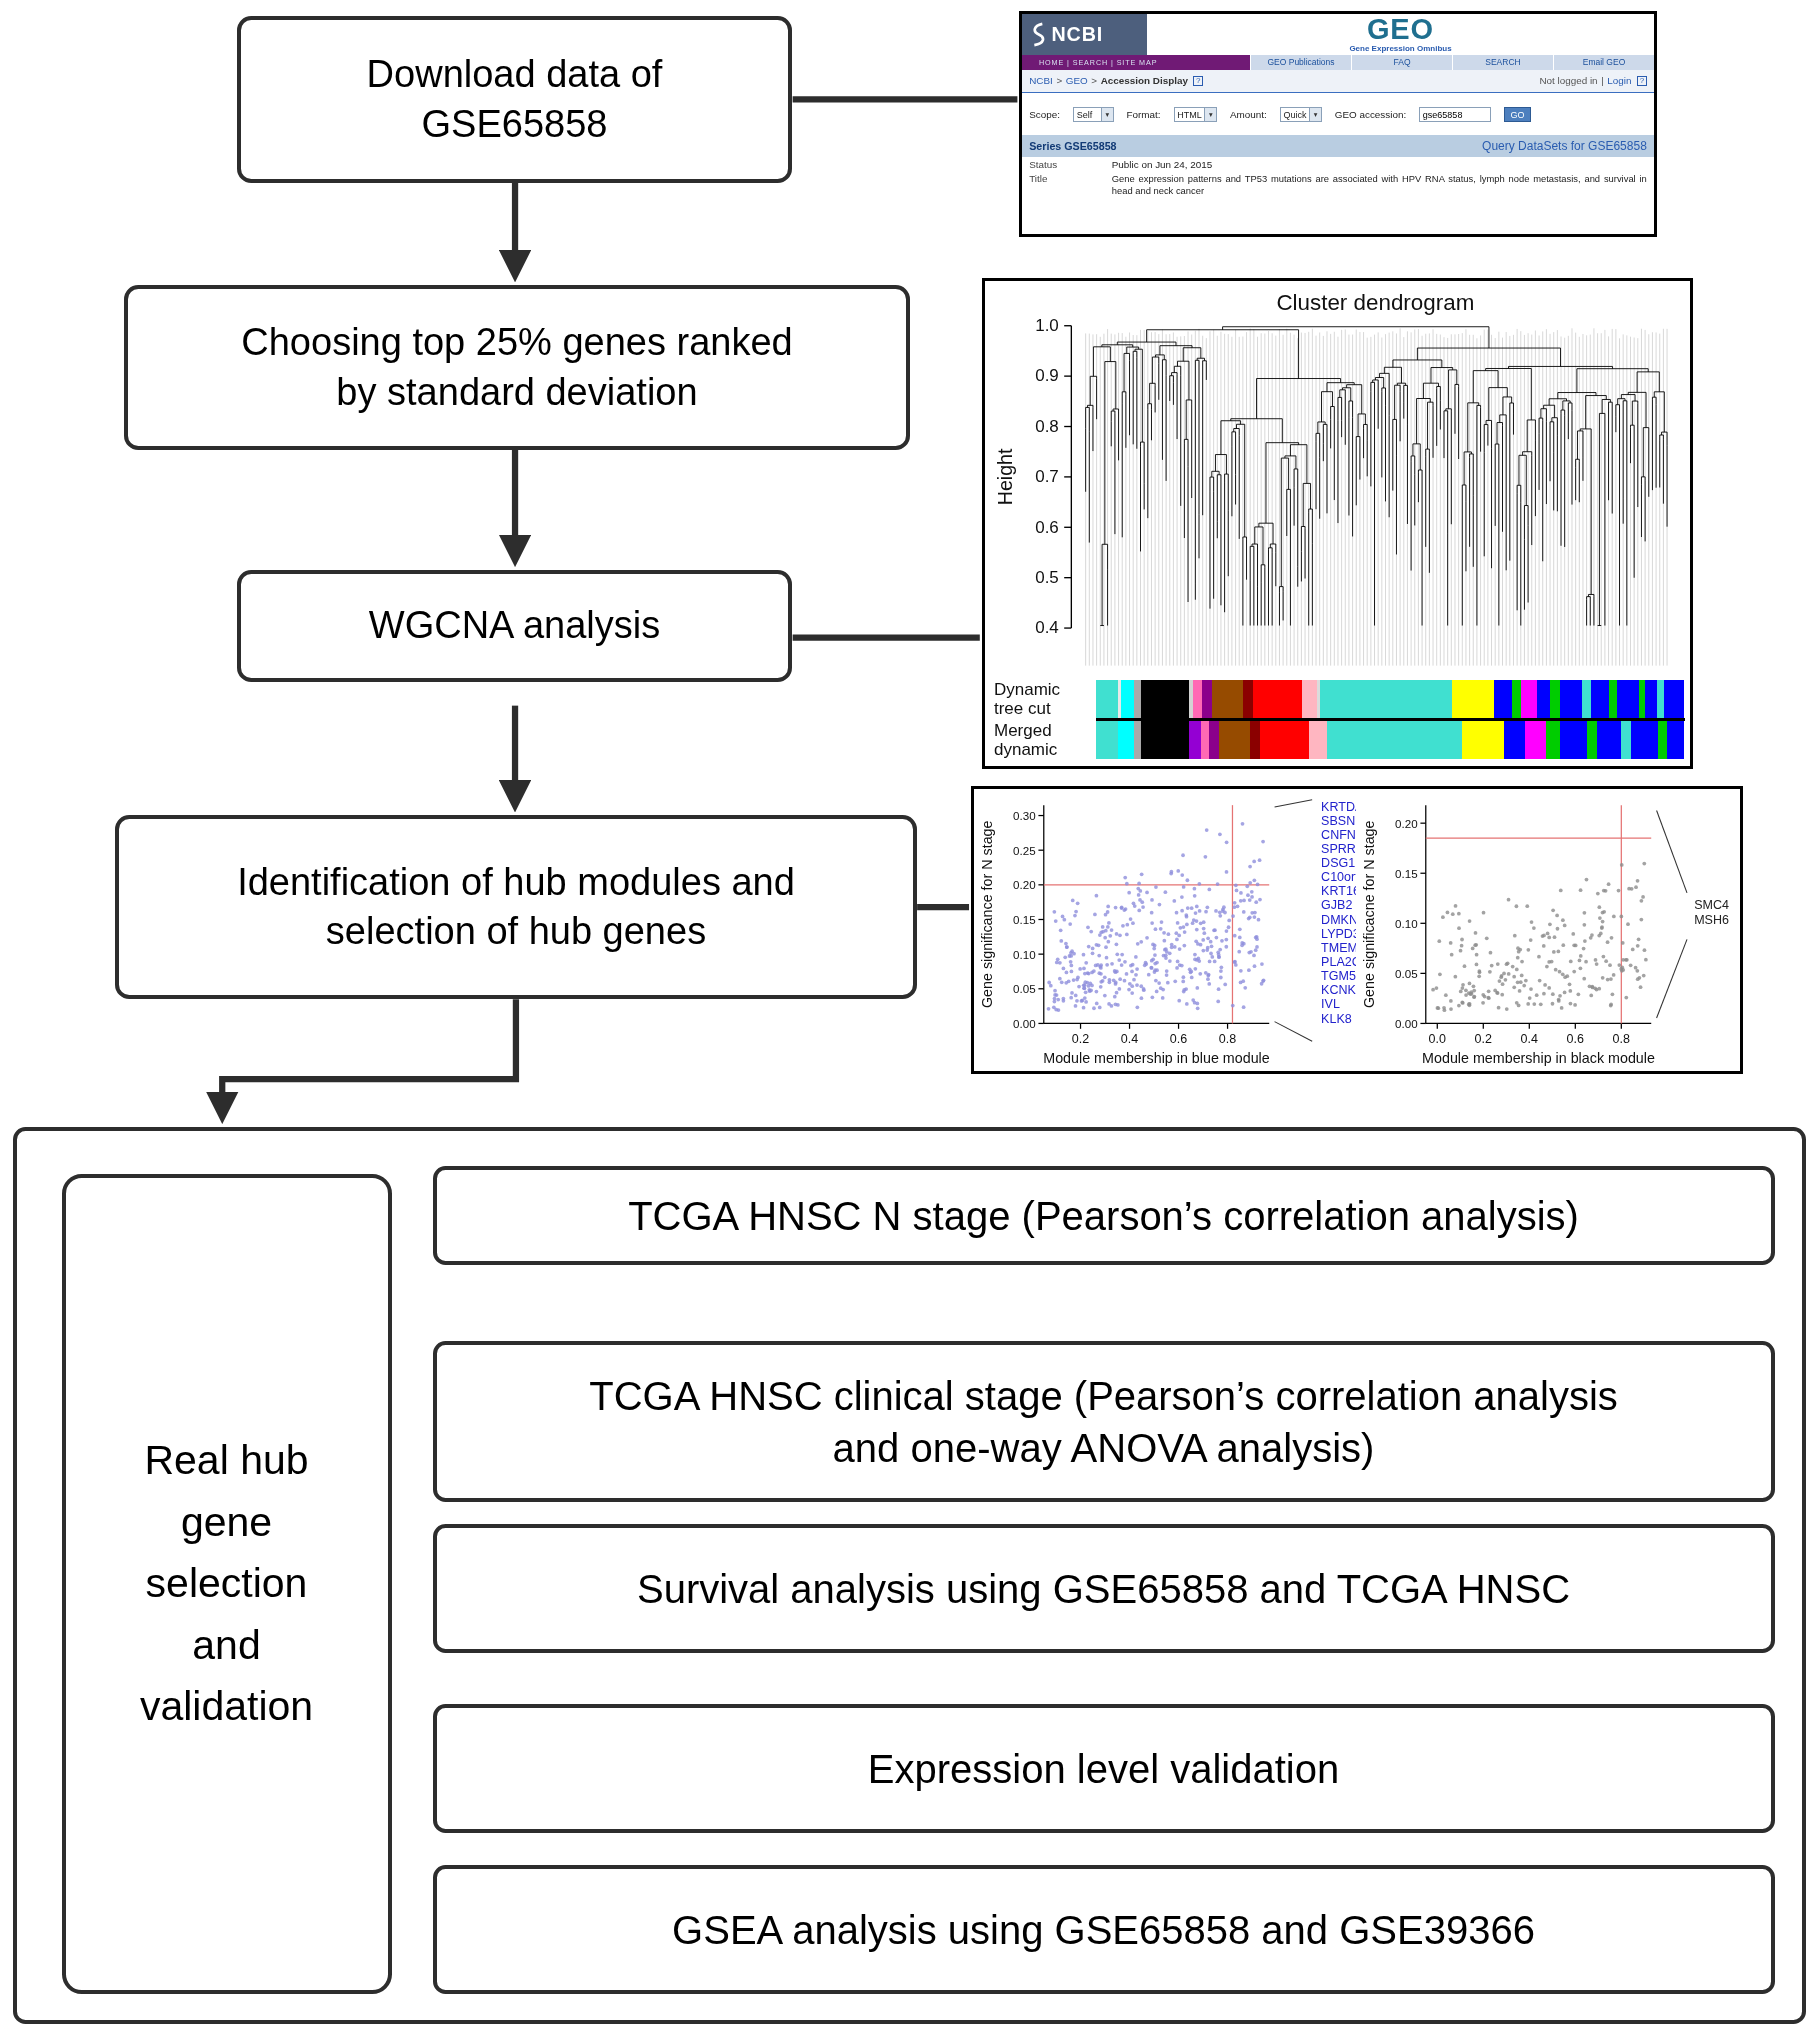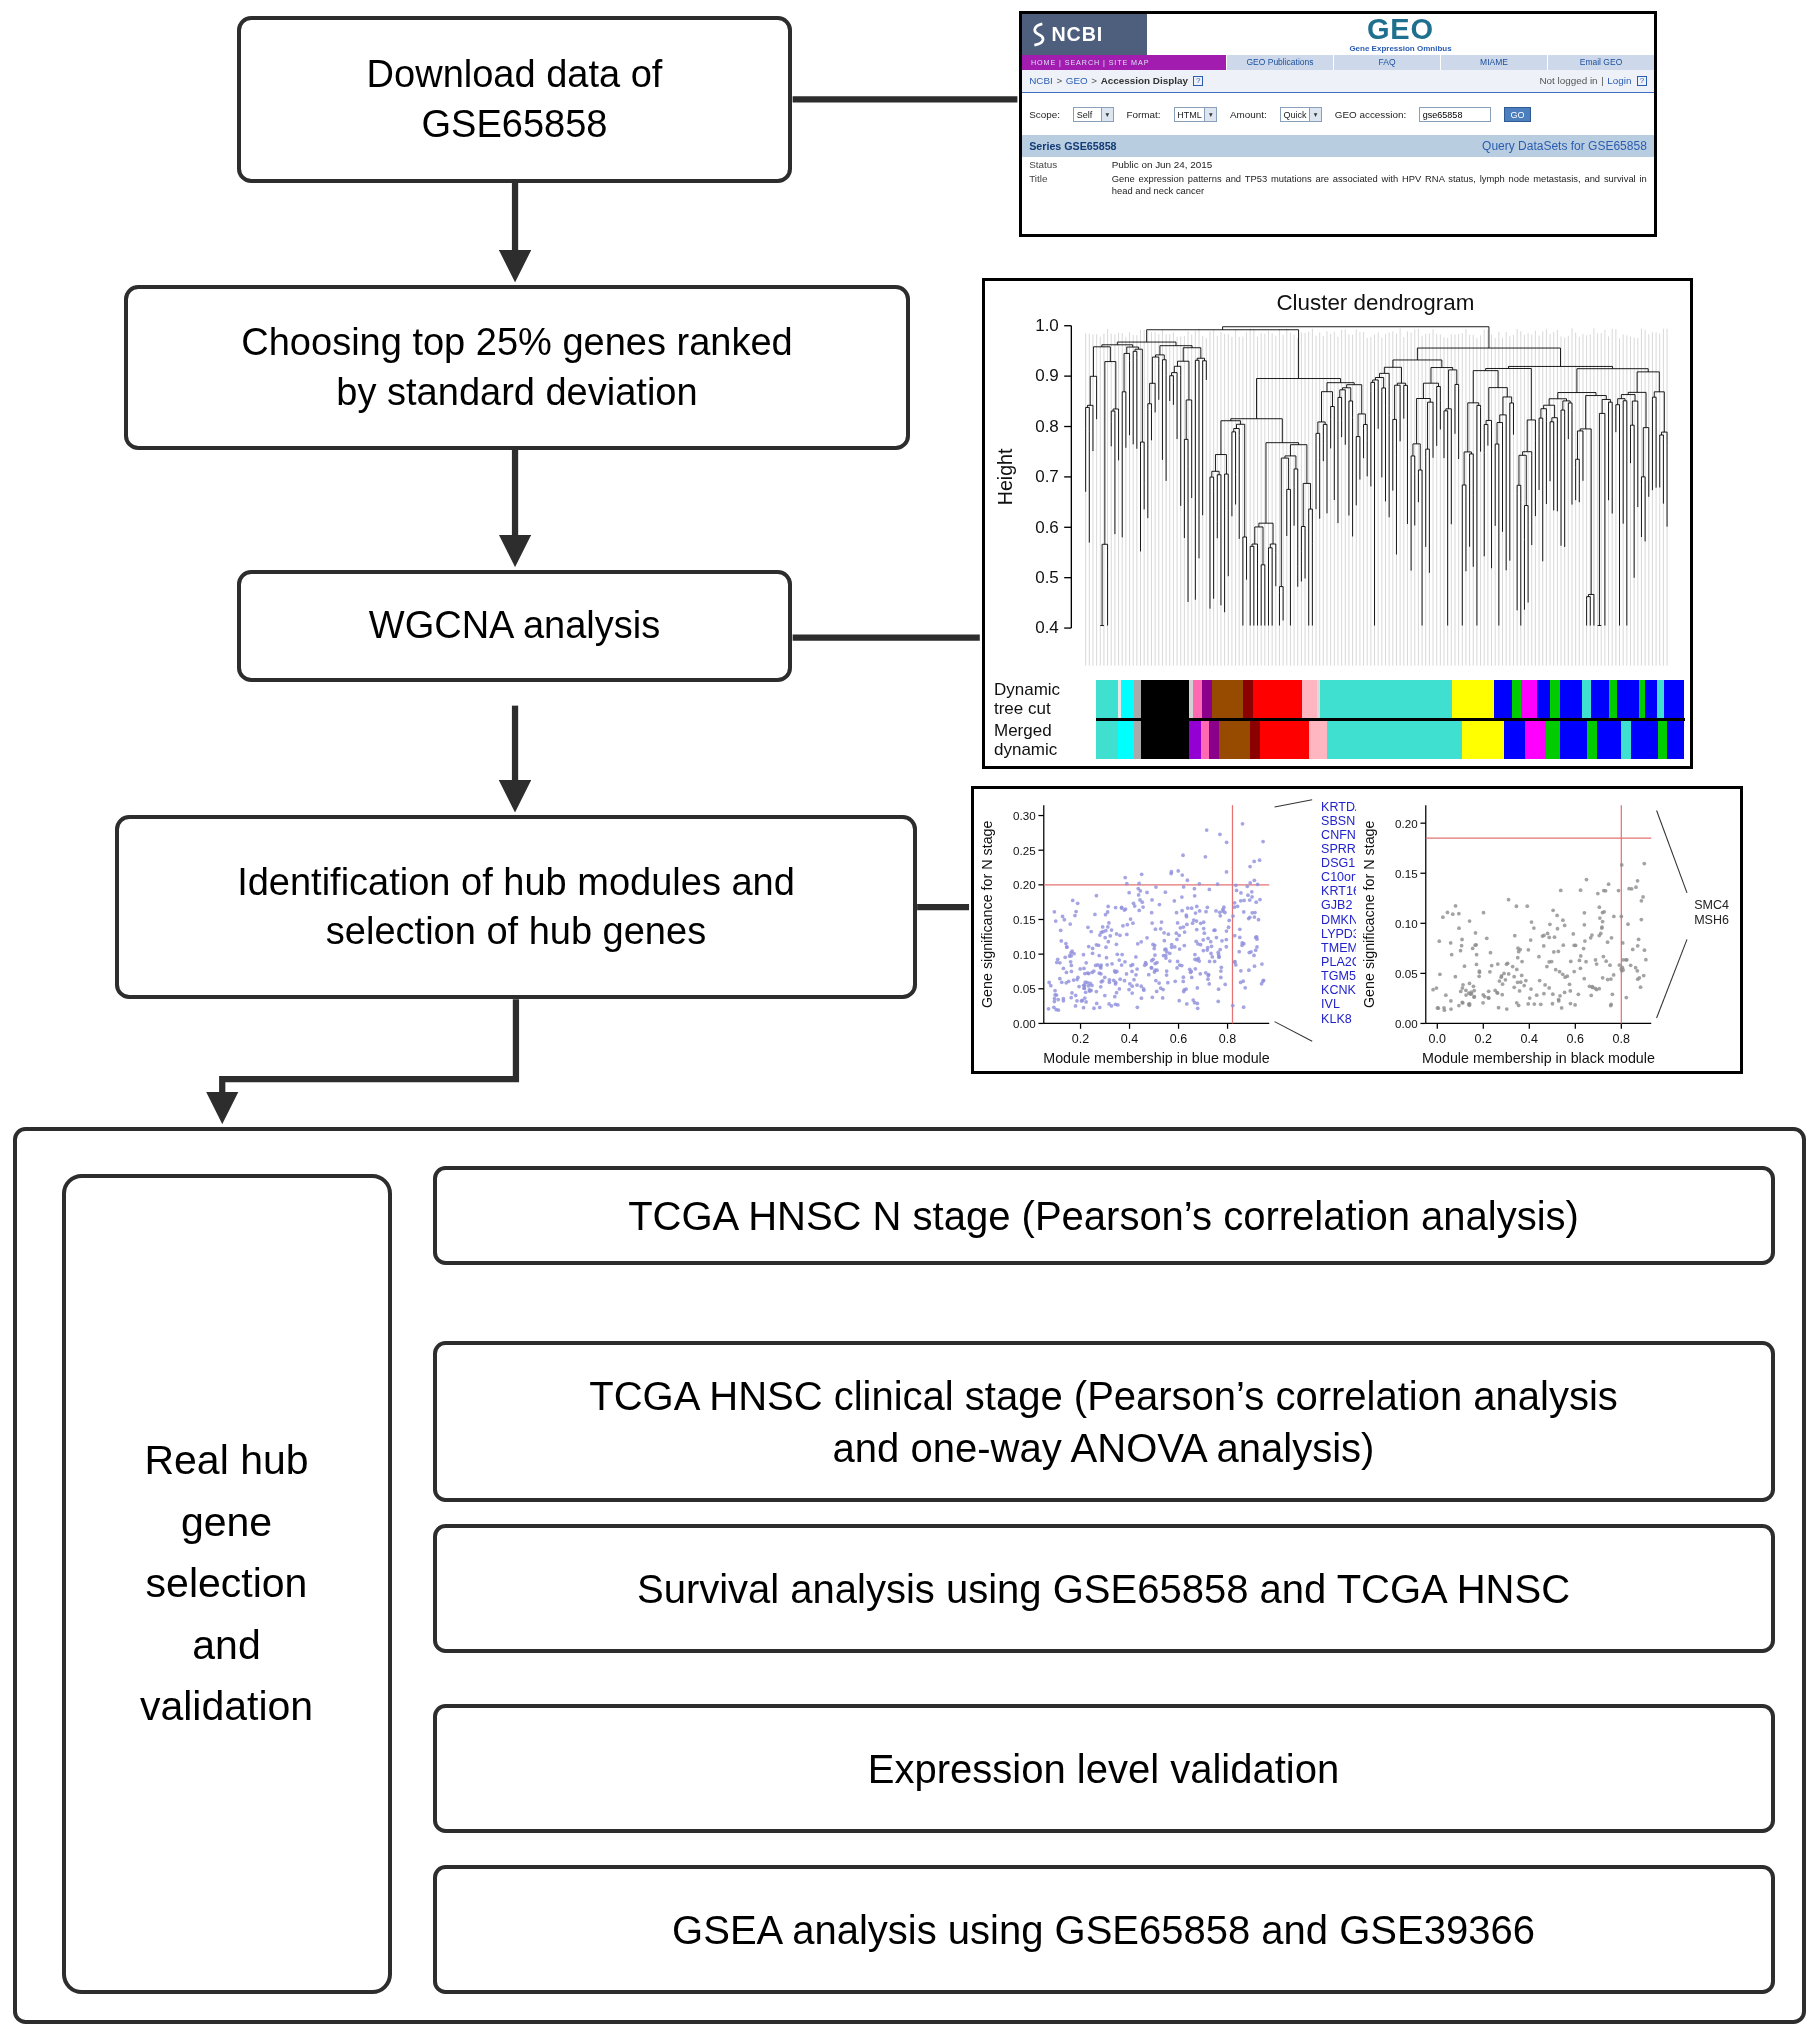--- a/index.html
+++ b/index.html
@@ -36,22 +36,22 @@
   
   .geo{position:absolute;left:1019px;top:10.7px;width:638px;height:226px;border:3.6px solid #000;
        background:#fff;z-index:2;overflow:hidden;font-size:9.9px}
   .geo-header{height:41px;display:flex}
   .ncbi-cell{width:125px;background:#4d5f7d;color:#fff;display:flex;align-items:center;gap:6.3px;padding-left:7.2px}
   .ncbi-label{font-size:19.7px;font-weight:bold;letter-spacing:0.9px}
   .geo-logo-cell{flex:1;display:flex;flex-direction:column;align-items:center;justify-content:center;background:#fff}
   .geo-logo-text{font-size:29px;font-weight:bold;color:#1f6f8f;letter-spacing:0.9px;line-height:1}
   .geo-logo-caption{font-size:8px;font-weight:bold;color:#2a5cb0}
   .geo-nav{display:flex;height:15px}
-  .geo-nav-left{width:204px;background:#a21caf;color:#d8e2f0;display:flex;align-items:center;
-                padding-left:9px;letter-spacing:0.9px;font-size:7.2px}
+  .geo-nav-left{width:228px;background:#701a75;color:#d8e2f0;display:flex;align-items:center;
+                padding-left:17px;letter-spacing:0.9px;font-size:7.2px}
   .geo-nav-links{flex:1;display:flex;background:#cdd9ea}
   .geo-nav-links span{flex:1;display:flex;align-items:center;justify-content:center;color:#1a4f9c;
                       border-left:0.9px solid #fff;font-size:8.5px}
   .geo-crumb{height:23px;background:#eef2f8;border-bottom:1.8px solid #3a6ec0;display:flex;align-items:center;
              justify-content:space-between;padding:0 7.2px;font-size:9.9px}
   .crumb-left,.crumb-right{display:flex;align-items:center;gap:3.6px}
   .blue-link{color:#2a5cb0}
   .crumb-cur{font-weight:bold;color:#333}
   .muted{color:#555}
   .qbox{display:inline-flex;align-items:center;justify-content:center;border:0.9px solid #2a5cb0;
@@ -128,21 +128,21 @@
       <div class="geo-logo-cell">
         <span class="geo-logo-text">GEO</span>
         <span class="geo-logo-caption">Gene Expression Omnibus</span>
       </div>
     </div>
     <div class="geo-nav">
       <div class="geo-nav-left">HOME | SEARCH | SITE MAP</div>
       <div class="geo-nav-links">
         <span>GEO Publications</span>
         <span>FAQ</span>
-        <span>MIAME</span>
+        <span>SEARCH</span>
         <span>Email GEO</span>
       </div>
     </div>
     <div class="geo-crumb">
       <div class="crumb-left">
         <span class="blue-link">NCBI</span>
         <span class="muted">&gt;</span>
         <span class="blue-link">GEO</span>
         <span class="muted">&gt;</span>
         <span class="crumb-cur">Accession Display</span>

